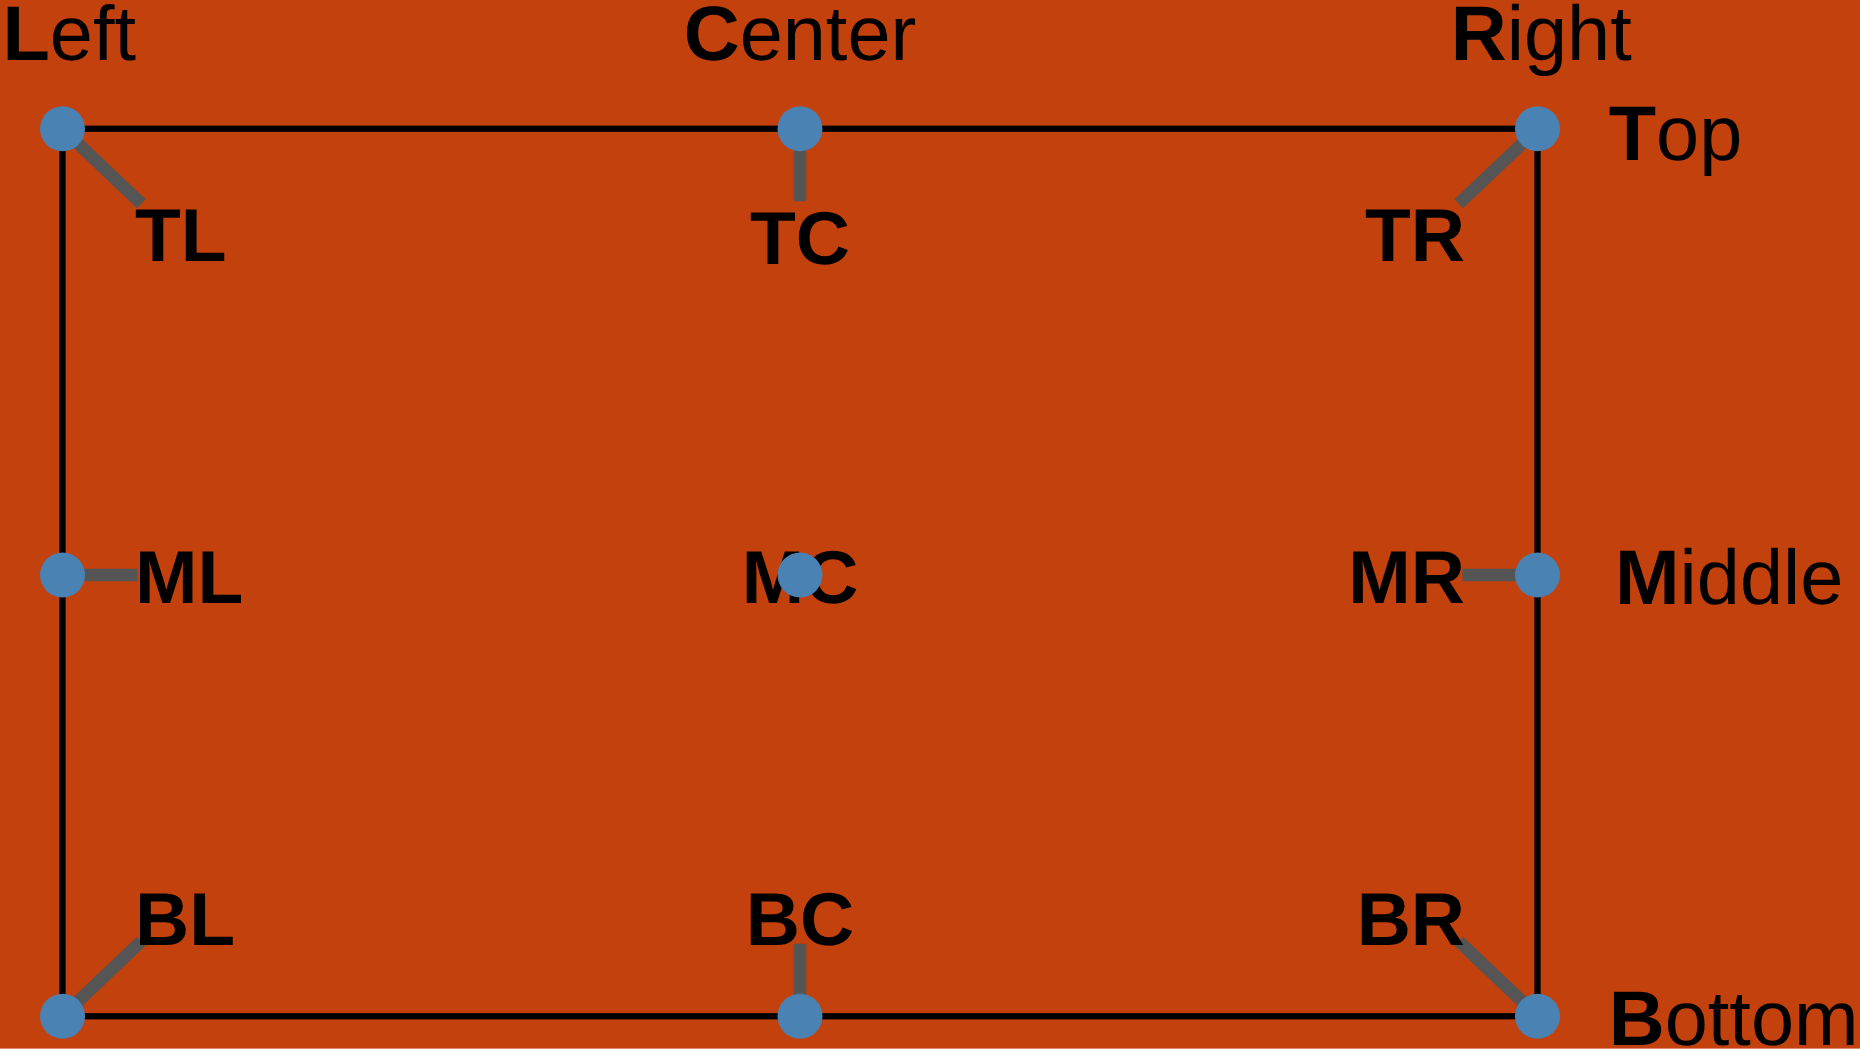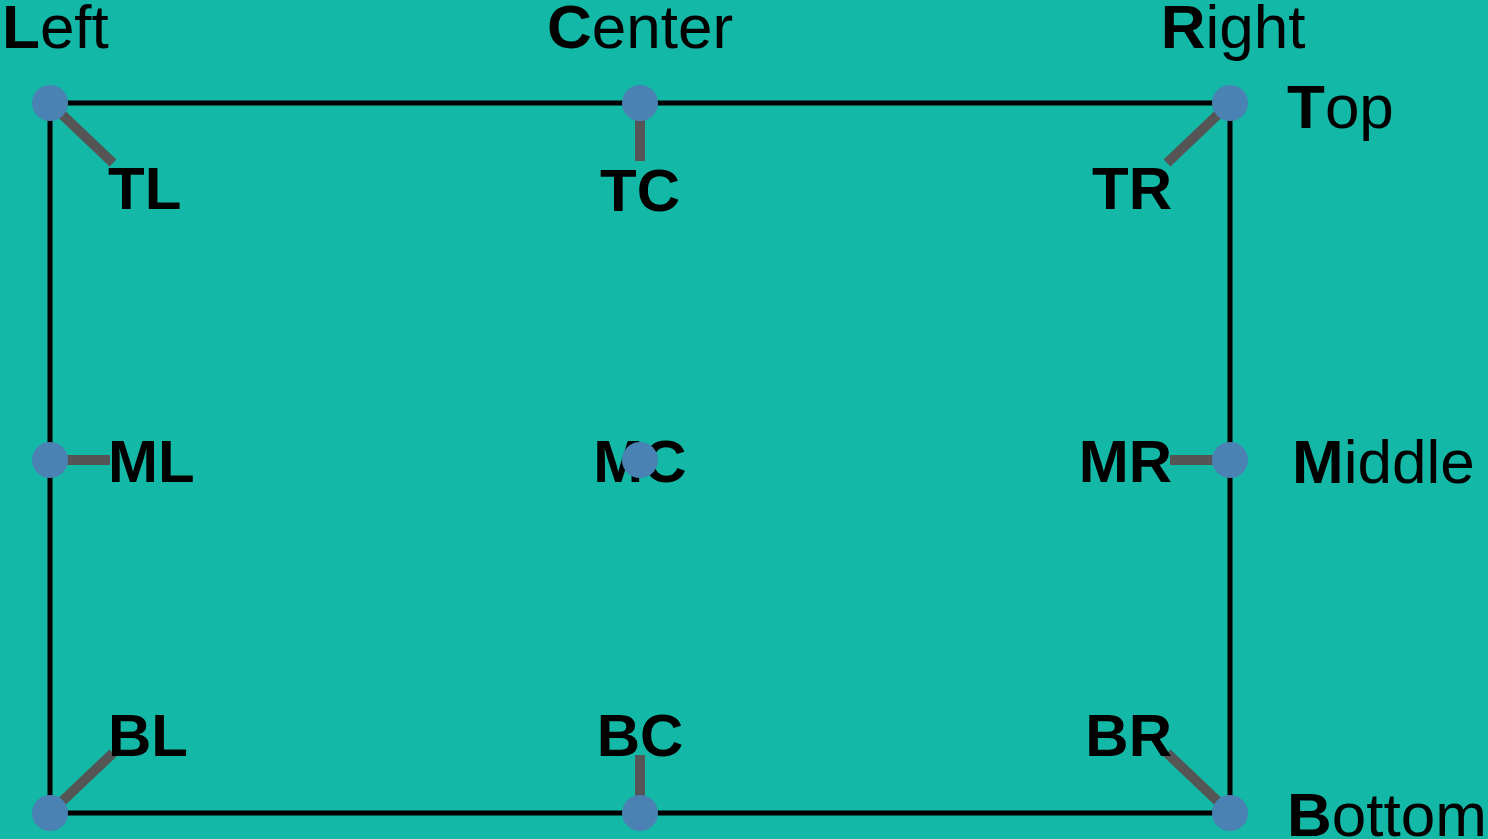--- a/index.html
+++ b/index.html
@@ -1,19 +1,19 @@
 <!DOCTYPE html>
 <html><head>
 <meta charset="utf-8">
 <style>
   html,body{margin:0;padding:0;background:#ffffff;}
   .canvas{
     position:relative;
     width:1488px;height:839px;
-    background:#14b8a6;
+    background:#c2410c;
     overflow:hidden;
     font-family:"Liberation Sans", sans-serif;
   }
   svg{display:block;width:100%;height:100%;}
   .frame{fill:none;stroke:#000000;stroke-width:5;}
   .connector{stroke:#555555;stroke-width:10;stroke-linecap:butt;}
   .hdr{font-size:62px;fill:#000000;font-weight:normal;}
   .hdr .b{font-weight:bold;}
   .anchor-lbl{font-size:60px;font-weight:bold;fill:#000000;}
   .dot{fill:#4a82b4;stroke:none;}

